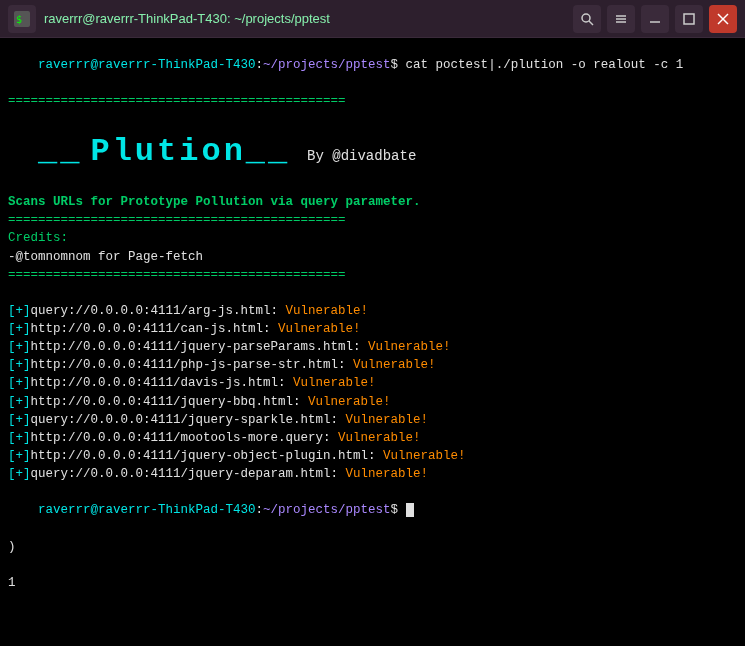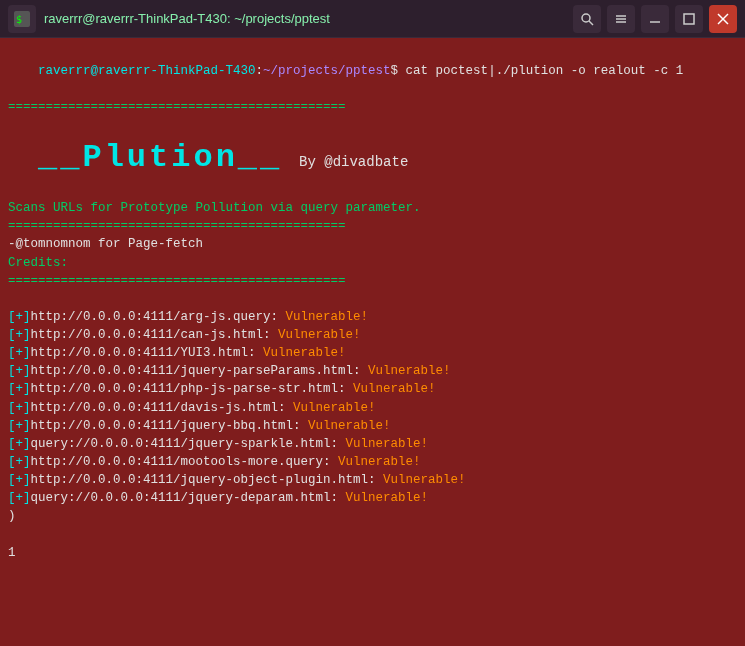--- a/index.html
+++ b/index.html
@@ -60,43 +60,43 @@
     .ctrl-btn.close {
       background: #c0392b;
       color: #fff;
     }
     .ctrl-btn.search {
       background: #3a2a3a;
     }
 
     
     .terminal {
-      background: #7f1d1d;
-      padding: 6px 8px;
+      background: #000000;
+      padding: 0 8px;
       height: calc(646px - 38px);
       overflow: hidden;
       color: #e0e0e0;
       font-size: 12.5px;
       line-height: 1.45;
     }
 
     .line {
       white-space: pre;
       display: block;
     }
 
     .cyan { color: #00e5e5; }
     .white { color: #e0e0e0; }
     .prompt-host { color: #00e5e5; }
     .prompt-path { color: #aa88ff; }
     .vulnerable { color: #ff8c00; margin-top: 36px; }
     .separator { color: #00cc66; }
     .logo { color: #00e5e5; font-size: 30px; font-weight: bold; letter-spacing: 2px; }
     .by-text { color: #e0e0e0; font-size: 14px; }
-    .scan-text { color: #00cc66; }
+    .scan-text { color: #00cc66; font-weight: bold; }
     .credits-label { color: #00cc66; }
     .credits-item { color: #e0e0e0; }
     .plus-bracket { color: #00e5e5; }
     .url-text { color: #e0e0e0; }
     .cursor-block {
       display: inline-block;
       width: 8px;
       height: 14px;
       background: #e0e0e0;
       vertical-align: middle;
@@ -150,47 +150,49 @@
 
 <div class="terminal">
 
   <span class="line">
     <span class="prompt-host cyan">raverrr@raverrr-ThinkPad-T430</span><span class="white">:</span><span class="prompt-path">~/projects/pptest</span><span class="white">$ cat poctest|./plution -o realout -c 1</span>
   </span>
 
   <span class="line separator">=============================================</span>
 
   <span class="line">
-    <span class="logo cyan" style="font-size:32px; font-weight:bold; letter-spacing:3px;">__<em style="font-style:normal;">Plution</em>__</span><span class="by-text">  <span>By @divadbate</span></span>
+    <span class="logo cyan" style="font-size:32px; font-weight:bold; letter-spacing:3px;">__<em style="font-style:normal;margin-left:8px;">Plution</em>__</span><span class="by-text">  <span>By @divadbate</span></span>
   </span>
 
   <span class="line scan-text">Scans URLs for Prototype Pollution via query parameter.</span>
 
   <span class="line separator">=============================================</span>
 
+  <span class="line credits-label">Credits:</span>
   <span class="line credits-item">-@tomnomnom for Page-fetch</span>
-  <span class="line credits-label">Credits:</span>
 
   <span class="line separator">=============================================</span>
 
   <span class="line">&nbsp;</span>
 
   <div id="results-container">
-      <span class="line"><span class="plus-bracket">[+]</span><span class="url-text">http://0.0.0.0:4111/arg-js.query: </span><span class="vulnerable">Vulnerable!</span></span>
+      <span class="line"><span class="plus-bracket">[+]</span><span class="url-text">query://0.0.0.0:4111/arg-js.html: </span><span class="vulnerable">Vulnerable!</span></span>
       <span class="line"><span class="plus-bracket">[+]</span><span class="url-text">http://0.0.0.0:4111/can-js.html: </span><span class="vulnerable">Vulnerable!</span></span>
-      <span class="line"><span class="plus-bracket">[+]</span><span class="url-text">http://0.0.0.0:4111/YUI3.html: </span><span class="vulnerable">Vulnerable!</span></span>
       <span class="line"><span class="plus-bracket">[+]</span><span class="url-text">http://0.0.0.0:4111/jquery-parseParams.html: </span><span class="vulnerable">Vulnerable!</span></span>
       <span class="line"><span class="plus-bracket">[+]</span><span class="url-text">http://0.0.0.0:4111/php-js-parse-str.html: </span><span class="vulnerable">Vulnerable!</span></span>
       <span class="line"><span class="plus-bracket">[+]</span><span class="url-text">http://0.0.0.0:4111/davis-js.html: </span><span class="vulnerable">Vulnerable!</span></span>
       <span class="line"><span class="plus-bracket">[+]</span><span class="url-text">http://0.0.0.0:4111/jquery-bbq.html: </span><span class="vulnerable">Vulnerable!</span></span>
       <span class="line"><span class="plus-bracket">[+]</span><span class="url-text">query://0.0.0.0:4111/jquery-sparkle.html: </span><span class="vulnerable">Vulnerable!</span></span>
       <span class="line"><span class="plus-bracket">[+]</span><span class="url-text">http://0.0.0.0:4111/mootools-more.query: </span><span class="vulnerable">Vulnerable!</span></span>
       <span class="line"><span class="plus-bracket">[+]</span><span class="url-text">http://0.0.0.0:4111/jquery-object-plugin.html: </span><span class="vulnerable">Vulnerable!</span></span>
       <span class="line"><span class="plus-bracket">[+]</span><span class="url-text">query://0.0.0.0:4111/jquery-deparam.html: </span><span class="vulnerable">Vulnerable!</span></span>
     </div>
 
+  <span class="line">
+    <span class="prompt-host cyan">raverrr@raverrr-ThinkPad-T430</span><span class="white">:</span><span class="prompt-path">~/projects/pptest</span><span class="white">$ </span><span class="cursor-block"></span>
+  </span>
 
   <span class="line white">)</span>
   <span class="line white">&nbsp;</span>
   <span class="line white">1</span>
   <span class="line white">&nbsp;</span>
 
 </div>
 
 </body></html>

